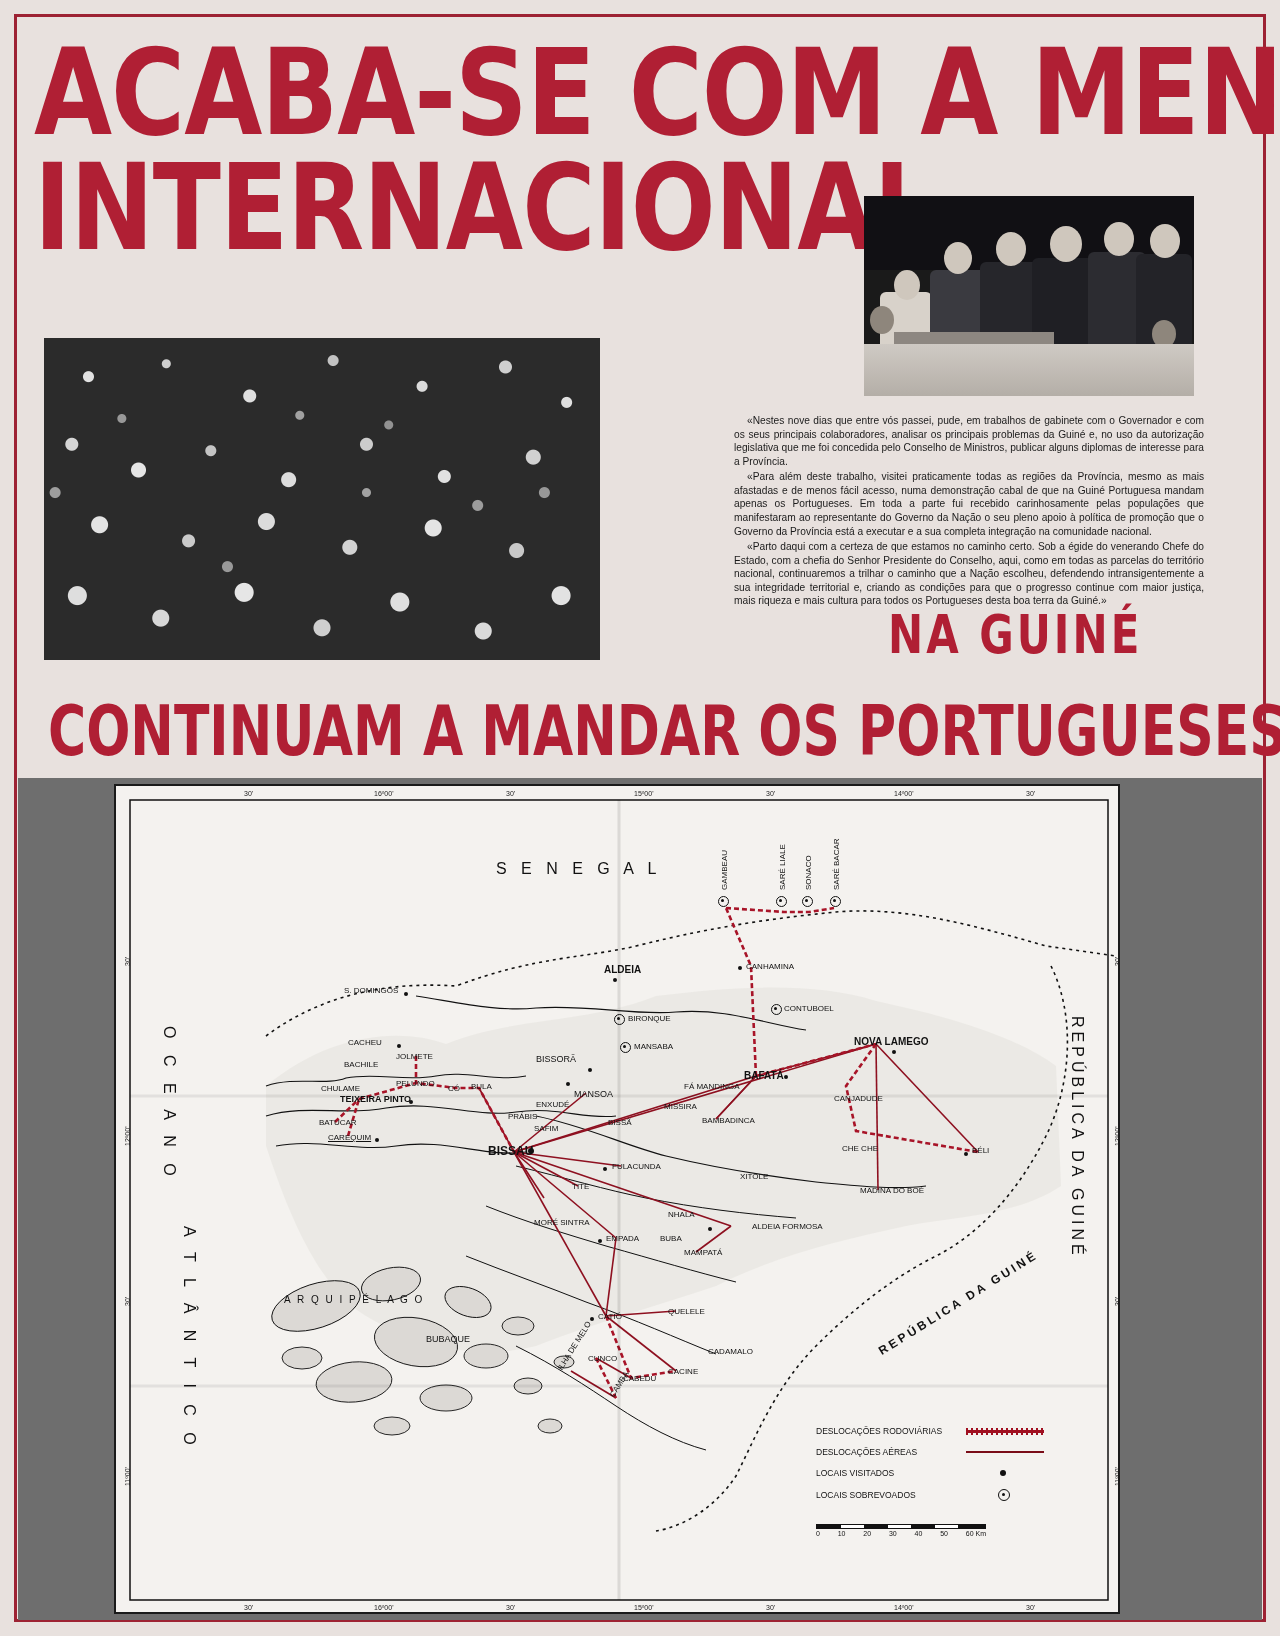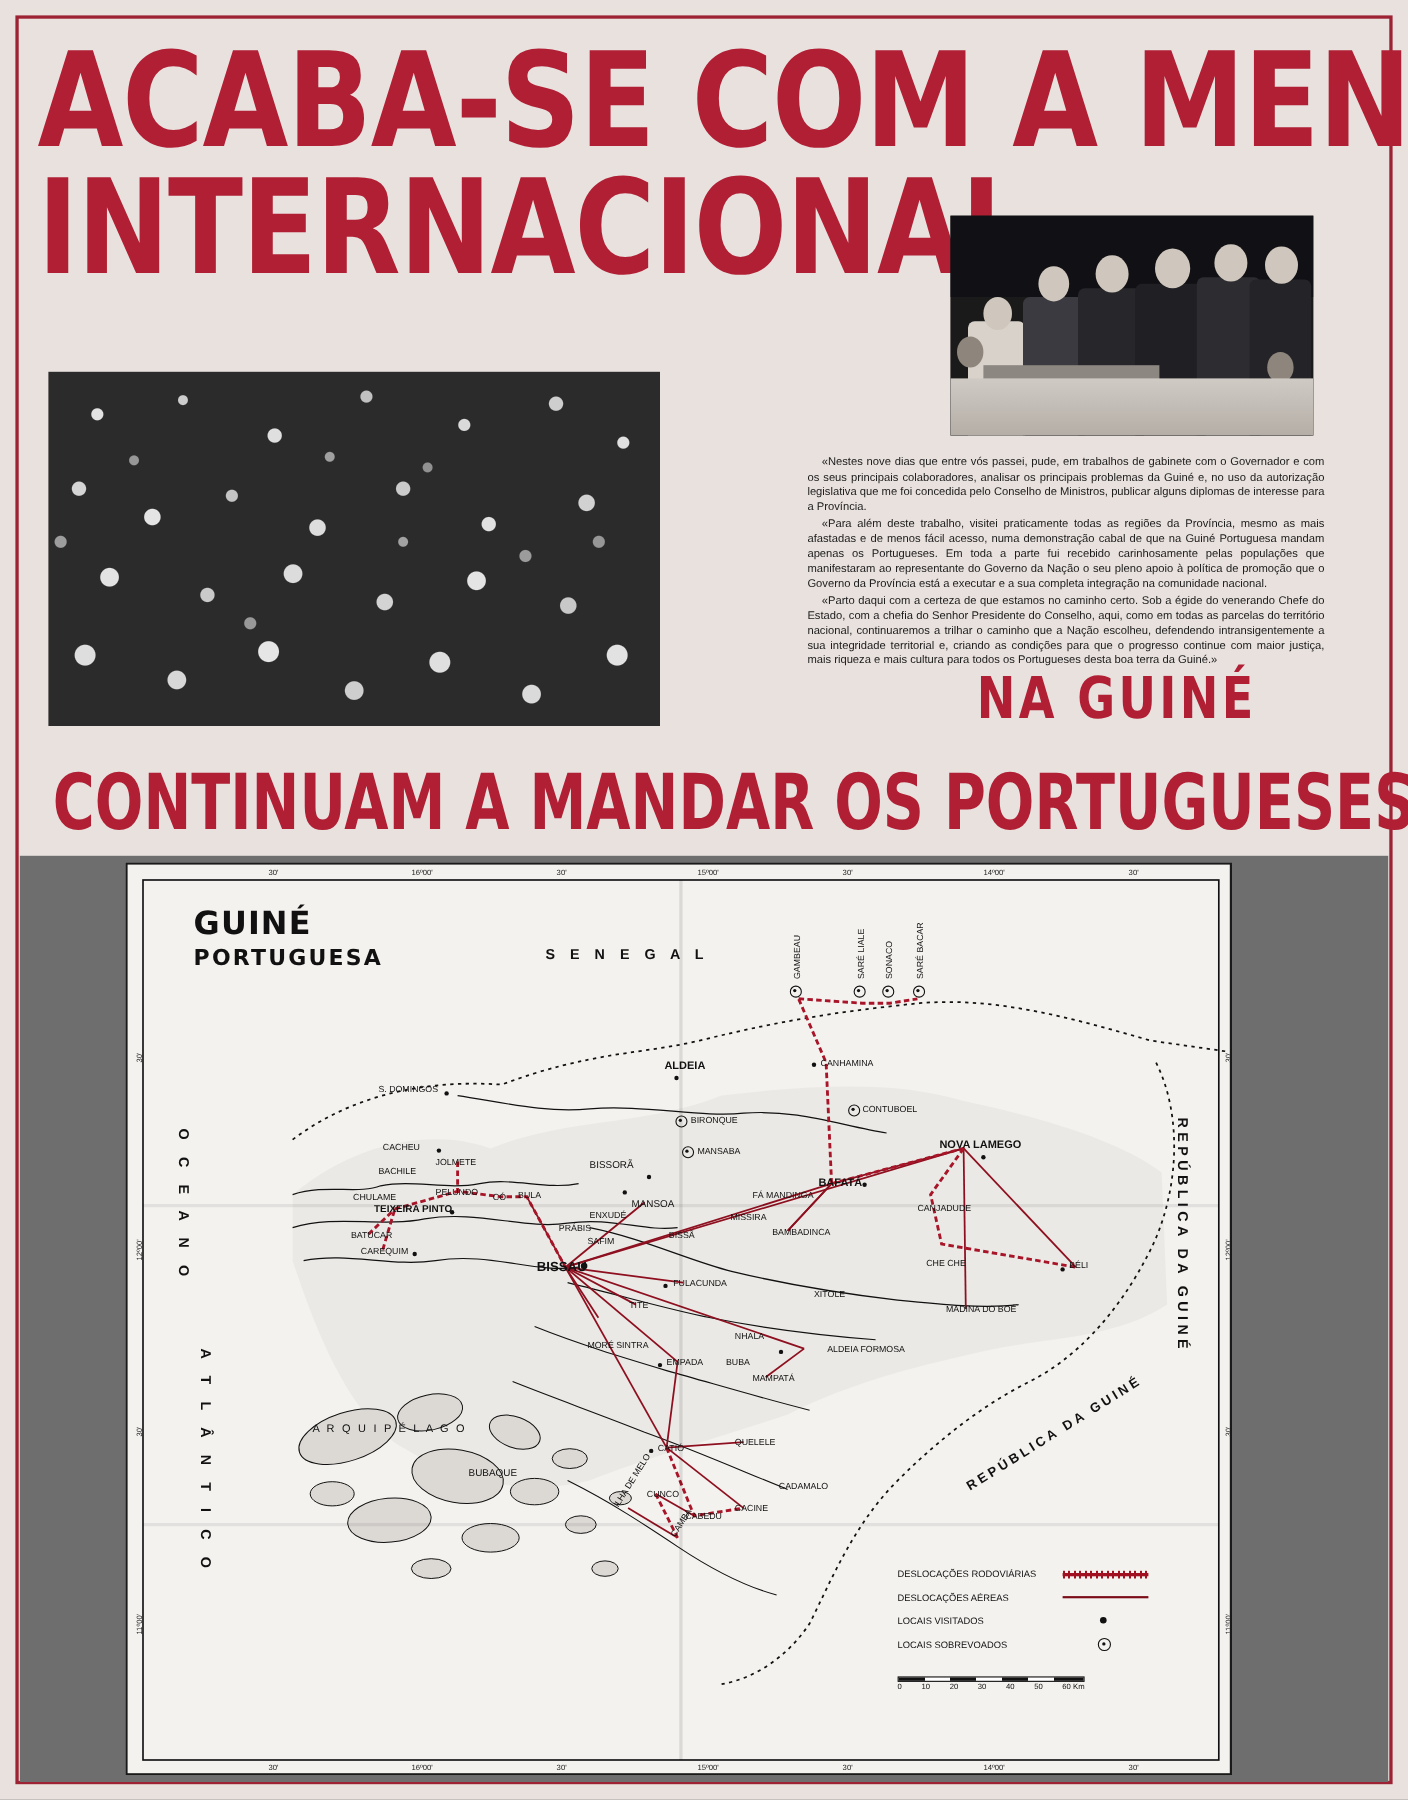--- a/index.html
+++ b/index.html
@@ -178,21 +178,21 @@
   .map-title .t1{font-size:29px;letter-spacing:1px;display:block;}
   .map-title .t2{font-size:20px;letter-spacing:2px;display:block;margin-top:2px;}
   .lbl{
     position:absolute;
     font-family:"Liberation Sans", sans-serif;
     font-size:8px;
     color:#111;
     white-space:nowrap;
   }
   .lbl.big{font-size:11px;font-weight:bold;}
-  .lbl.huge{font-size:13px;font-weight:bold;letter-spacing:5px;}
+  .lbl.huge{font-size:16px;font-weight:normal;letter-spacing:5px;}
   .dot{
     position:absolute;width:4px;height:4px;border-radius:50%;
     background:#111;
   }
   .dotring{
     position:absolute;width:9px;height:9px;border-radius:50%;
     border:1.5px solid #111;
   }
   .dotring:after{
     content:"";position:absolute;left:2px;top:2px;width:3px;height:3px;
@@ -354,42 +354,38 @@
           <path d="M760,258 L730,300 L740,345 L862,366"></path>
           <path d="M490,530 L515,592 L560,585"></path>
           <path d="M480,572 L500,612"></path>
         </g>
 
         <line x1="503" y1="14" x2="503" y2="814" stroke="#000" stroke-opacity="0.10" stroke-width="3"></line>
         <line x1="14" y1="310" x2="992" y2="310" stroke="#000" stroke-opacity="0.07" stroke-width="3"></line>
         <line x1="14" y1="600" x2="992" y2="600" stroke="#000" stroke-opacity="0.07" stroke-width="3"></line>
       </svg>
 
-      <div class="map-title">
-        <span class="t1">GUINÉ</span>
-        <span class="t2">PORTUGUESA</span>
-      </div>
 
       <div class="lbl huge" style="left:380px;top:74px;">S  E  N  E  G  A  L</div>
       <div class="lbl huge" style="left:44px;top:240px;writing-mode:vertical-rl;letter-spacing:6px;">O C E A N O</div>
       <div class="lbl huge" style="left:64px;top:440px;writing-mode:vertical-rl;letter-spacing:6px;">A T L Â N T I C O</div>
       <div class="lbl huge" style="left:952px;top:230px;writing-mode:vertical-rl;letter-spacing:4px;">REPÚBLICA DA GUINÉ</div>
       <div class="lbl" style="left:168px;top:508px;font-size:10px;letter-spacing:2px;">A R Q U I P É L A G O</div>
       <div class="lbl" style="left:760px;top:560px;font-size:12px;font-weight:bold;letter-spacing:3px;transform:rotate(-32deg);transform-origin:left top;">REPÚBLICA DA GUINÉ</div>
 
       <div class="lbl" style="left:228px;top:200px;">S. DOMINGOS</div>
         <div class="dot" style="left:288px;top:206px;"></div>
       <div class="lbl" style="left:232px;top:252px;">CACHEU</div>
         <div class="dot" style="left:281px;top:258px;"></div>
       <div class="lbl" style="left:228px;top:274px;">BACHILE</div>
       <div class="lbl" style="left:205px;top:298px;">CHULAME</div>
       <div class="lbl big" style="left:224px;top:308px;font-size:9px;">TEIXEIRA PINTO</div>
         <div class="dot" style="left:293px;top:314px;"></div>
       <div class="lbl" style="left:203px;top:332px;">BATUCAR</div>
-      <div class="lbl" style="left:212px;top:347px;">CAREQUIM</div>
+      <div class="lbl" style="left:212px;top:347px;text-decoration:underline;">CAREQUIM</div>
         <div class="dot" style="left:259px;top:352px;"></div>
       <div class="lbl" style="left:280px;top:266px;">JOLMETE</div>
       <div class="lbl" style="left:280px;top:293px;">PELUNDO</div>
       <div class="lbl" style="left:332px;top:298px;">CÓ</div>
       <div class="lbl" style="left:355px;top:296px;">BULA</div>
       <div class="lbl big" style="left:488px;top:178px;font-size:10px;">ALDEIA</div>
         <div class="dot" style="left:497px;top:192px;"></div>
       <div class="lbl" style="left:512px;top:228px;">BIRONQUE</div>
         <div class="dotring" style="left:498px;top:228px;"></div>
       <div class="lbl" style="left:518px;top:256px;">MANSABA</div>

